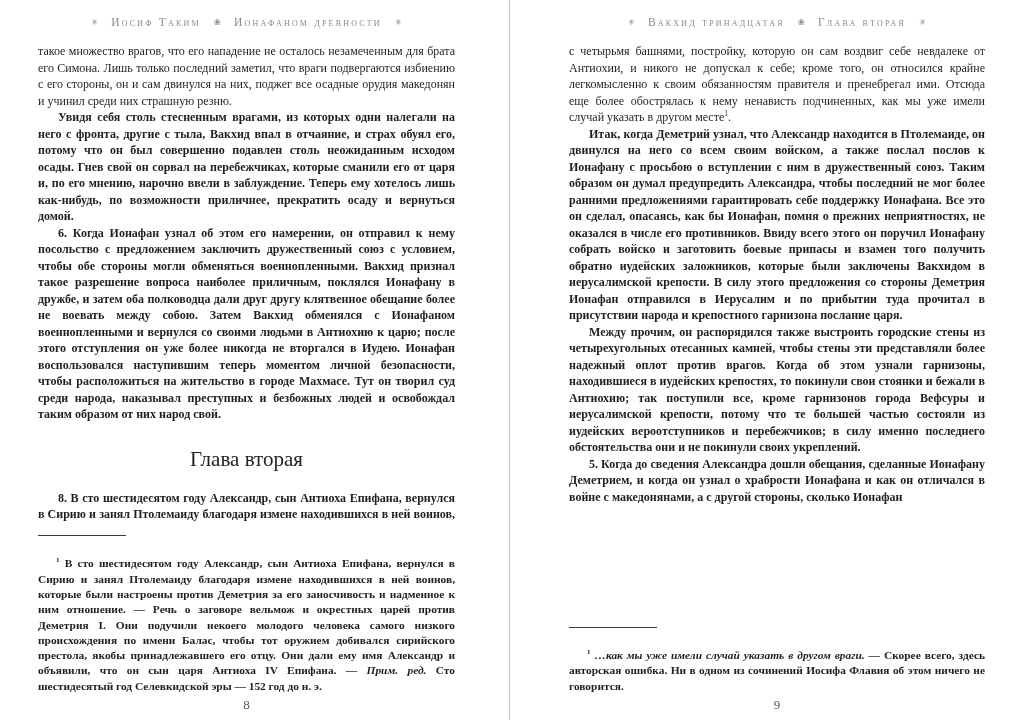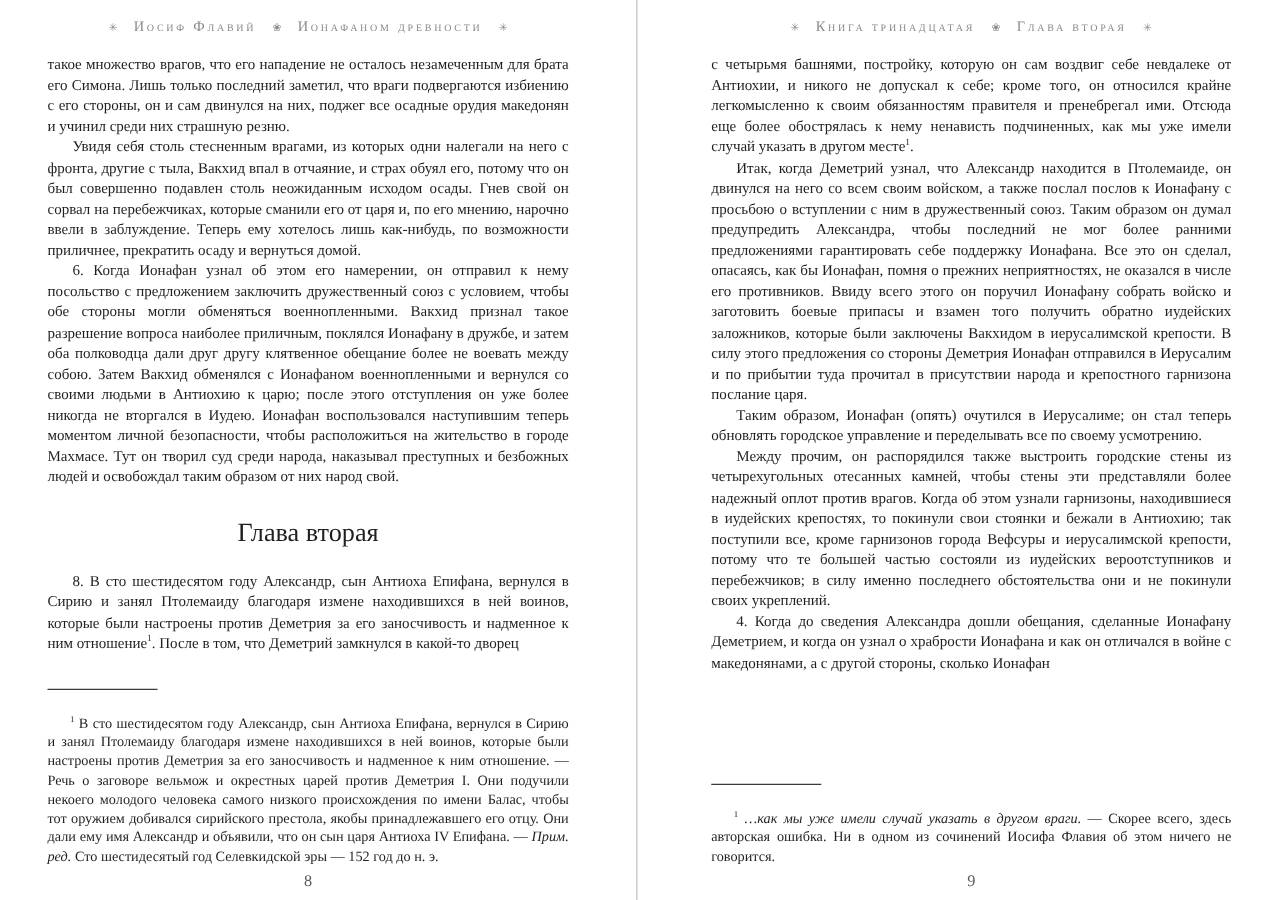--- a/index.html
+++ b/index.html
@@ -34,21 +34,21 @@
     white-space:nowrap;
   }
   .running-header .orn{font-size:8.5px;letter-spacing:0;}
   .content{flex:1 1 auto;overflow:hidden;}
   .para{
     font-size:12px;
     line-height:16.5px;
     text-align:justify;
     color:var(--text);
   }
-  .para.indent{text-indent:20px;}
+  .para.indent{text-indent:20px;font-weight:bold;}
   sup{font-size:0.62em;line-height:0;vertical-align:super;}
   em{font-style:italic;}
   .chapter-heading{
     font-weight:normal;
     text-align:center;
     font-size:21px;
     line-height:24px;
     color:var(--text);
     margin:24px 0 19px 0;
   }
@@ -66,21 +66,21 @@
   .page.right .page-number{left:60px;right:33px;}
 </style>
 </head>
 <body>
 
 <div class="spread">
 
   <div class="page left">
     <div class="running-header">
       <span class="orn">✳</span>
-      <span>Иосиф Флавий</span>
+      <span>Иосиф Таким</span>
       <span class="orn">❀</span>
       <span>Ионафаном древности</span>
       <span class="orn">✳</span>
     </div>
     <div class="content">
       <div>
           <p class="para"><span>такое множество врагов, что его нападение не осталось незамеченным для брата его Симона. Лишь только последний заметил, что враги подвергаются избиению с его стороны, он и сам двинулся на них, поджег все осадные орудия македонян и учинил среди них страшную резню.</span></p>
           <p class="para indent"><span>Увидя себя столь стесненным врагами, из которых одни налегали на него с фронта, другие с тыла, Вакхид впал в отчаяние, и страх обуял его, потому что он был совершенно подавлен столь неожиданным исходом осады. Гнев свой он сорвал на перебежчиках, которые сманили его от царя и, по его мнению, нарочно ввели в заблуждение. Теперь ему хотелось лишь как-нибудь, по возможности приличнее, прекратить осаду и вернуться домой.</span></p>
           <p class="para indent"><span>6. Когда Ионафан узнал об этом его намерении, он отправил к нему посольство с предложением заключить дружественный союз с условием, чтобы обе стороны могли обменяться военнопленными. Вакхид признал такое разрешение вопроса наиболее приличным, поклялся Ионафану в дружбе, и затем оба полководца дали друг другу клятвенное обещание более не воевать между собою. Затем Вакхид обменялся с Ионафаном военнопленными и вернулся со своими людьми в Антиохию к царю; после этого отступления он уже более никогда не вторгался в Иудею. Ионафан воспользовался наступившим теперь моментом личной безопасности, чтобы расположиться на жительство в городе Махмасе. Тут он творил суд среди народа, наказывал преступных и безбожных людей и освобождал таким образом от них народ свой.</span></p>
         </div>
@@ -96,32 +96,31 @@
         </div>
     </div>
     <div class="page-number">8</div>
   </div>
 
   <div class="divider"></div>
 
   <div class="page right">
     <div class="running-header">
       <span class="orn">✳</span>
-      <span>Книга тринадцатая</span>
+      <span>Вакхид тринадцатая</span>
       <span class="orn">❀</span>
       <span>Глава вторая</span>
       <span class="orn">✳</span>
     </div>
     <div class="content">
       <div>
           <p class="para"><span>с четырьмя башнями, постройку, которую он сам воздвиг себе невдалеке от Антиохии, и никого не допускал к себе; кроме того, он относился крайне легкомысленно к своим обязанностям правителя и пренебрегал ими. Отсюда еще более обострялась к нему ненависть подчиненных, как мы уже имели случай указать в другом месте</span><sup>1</sup><span>.</span></p>
           <p class="para indent"><span>Итак, когда Деметрий узнал, что Александр находится в Птолемаиде, он двинулся на него со всем своим войском, а также послал послов к Ионафану с просьбою о вступлении с ним в дружественный союз. Таким образом он думал предупредить Александра, чтобы последний не мог более ранними предложениями гарантировать себе поддержку Ионафана. Все это он сделал, опасаясь, как бы Ионафан, помня о прежних неприятностях, не оказался в числе его противников. Ввиду всего этого он поручил Ионафану собрать войско и заготовить боевые припасы и взамен того получить обратно иудейских заложников, которые были заключены Вакхидом в иерусалимской крепости. В силу этого предложения со стороны Деметрия Ионафан отправился в Иерусалим и по прибытии туда прочитал в присутствии народа и крепостного гарнизона послание царя.</span></p>
-          <p class="para indent"><span>Таким образом, Ионафан (опять) очутился в Иерусалиме; он стал теперь обновлять городское управление и переделывать все по своему усмотрению.</span></p>
           <p class="para indent"><span>Между прочим, он распорядился также выстроить городские стены из четырехугольных отесанных камней, чтобы стены эти представляли более надежный оплот против врагов. Когда об этом узнали гарнизоны, находившиеся в иудейских крепостях, то покинули свои стоянки и бежали в Антиохию; так поступили все, кроме гарнизонов города Вефсуры и иерусалимской крепости, потому что те большей частью состояли из иудейских вероотступников и перебежчиков; в силу именно последнего обстоятельства они и не покинули своих укреплений.</span></p>
-          <p class="para indent"><span>4. Когда до сведения Александра дошли обещания, сделанные Ионафану Деметрием, и когда он узнал о храбрости Ионафана и как он отличался в войне с македонянами, а с другой стороны, сколько Ионафан</span></p>
+          <p class="para indent"><span>5. Когда до сведения Александра дошли обещания, сделанные Ионафану Деметрием, и когда он узнал о храбрости Ионафана и как он отличался в войне с македонянами, а с другой стороны, сколько Ионафан</span></p>
         </div>
     </div>
     <div class="footnote-block">
       <div class="footnote-rule"></div>
       <div>
           <p class="para indent"><sup>1</sup><span>  </span><em>…как мы уже имели случай указать в другом враги.</em><span> — Скорее всего, здесь авторская ошибка. Ни в одном из сочинений Иосифа Флавия об этом ничего не говорится.</span></p>
         </div>
     </div>
     <div class="page-number">9</div>
   </div>

